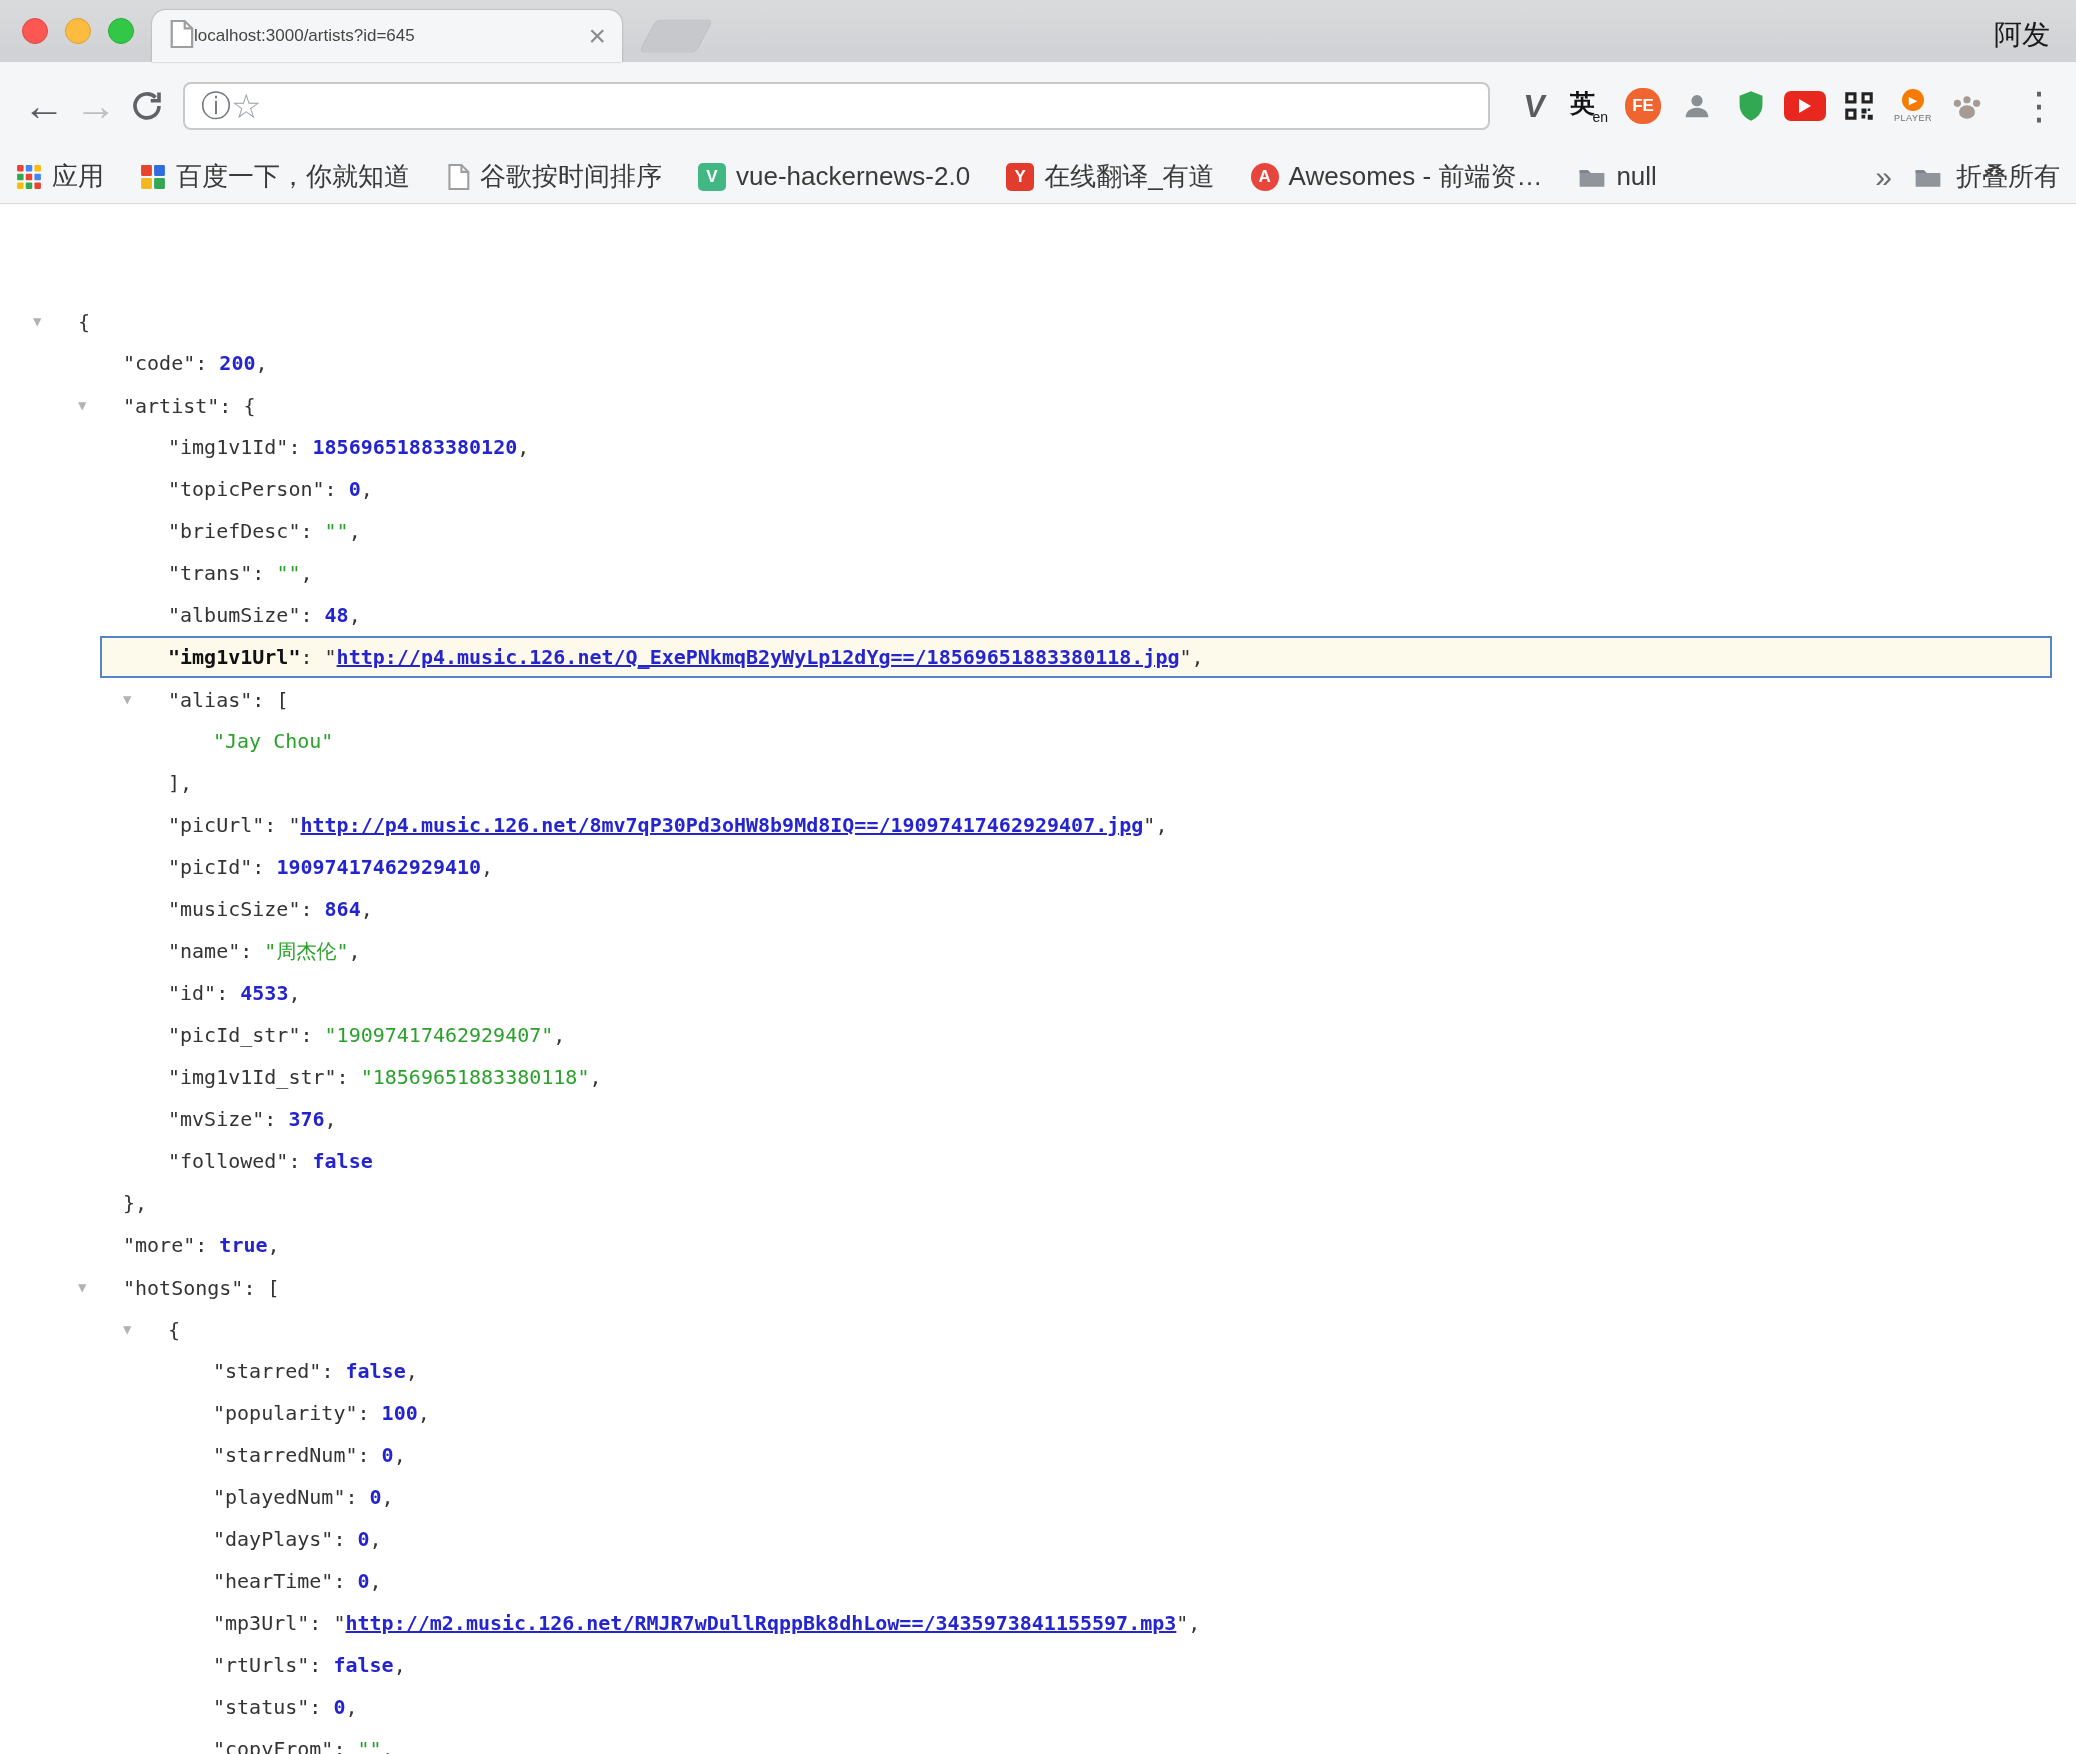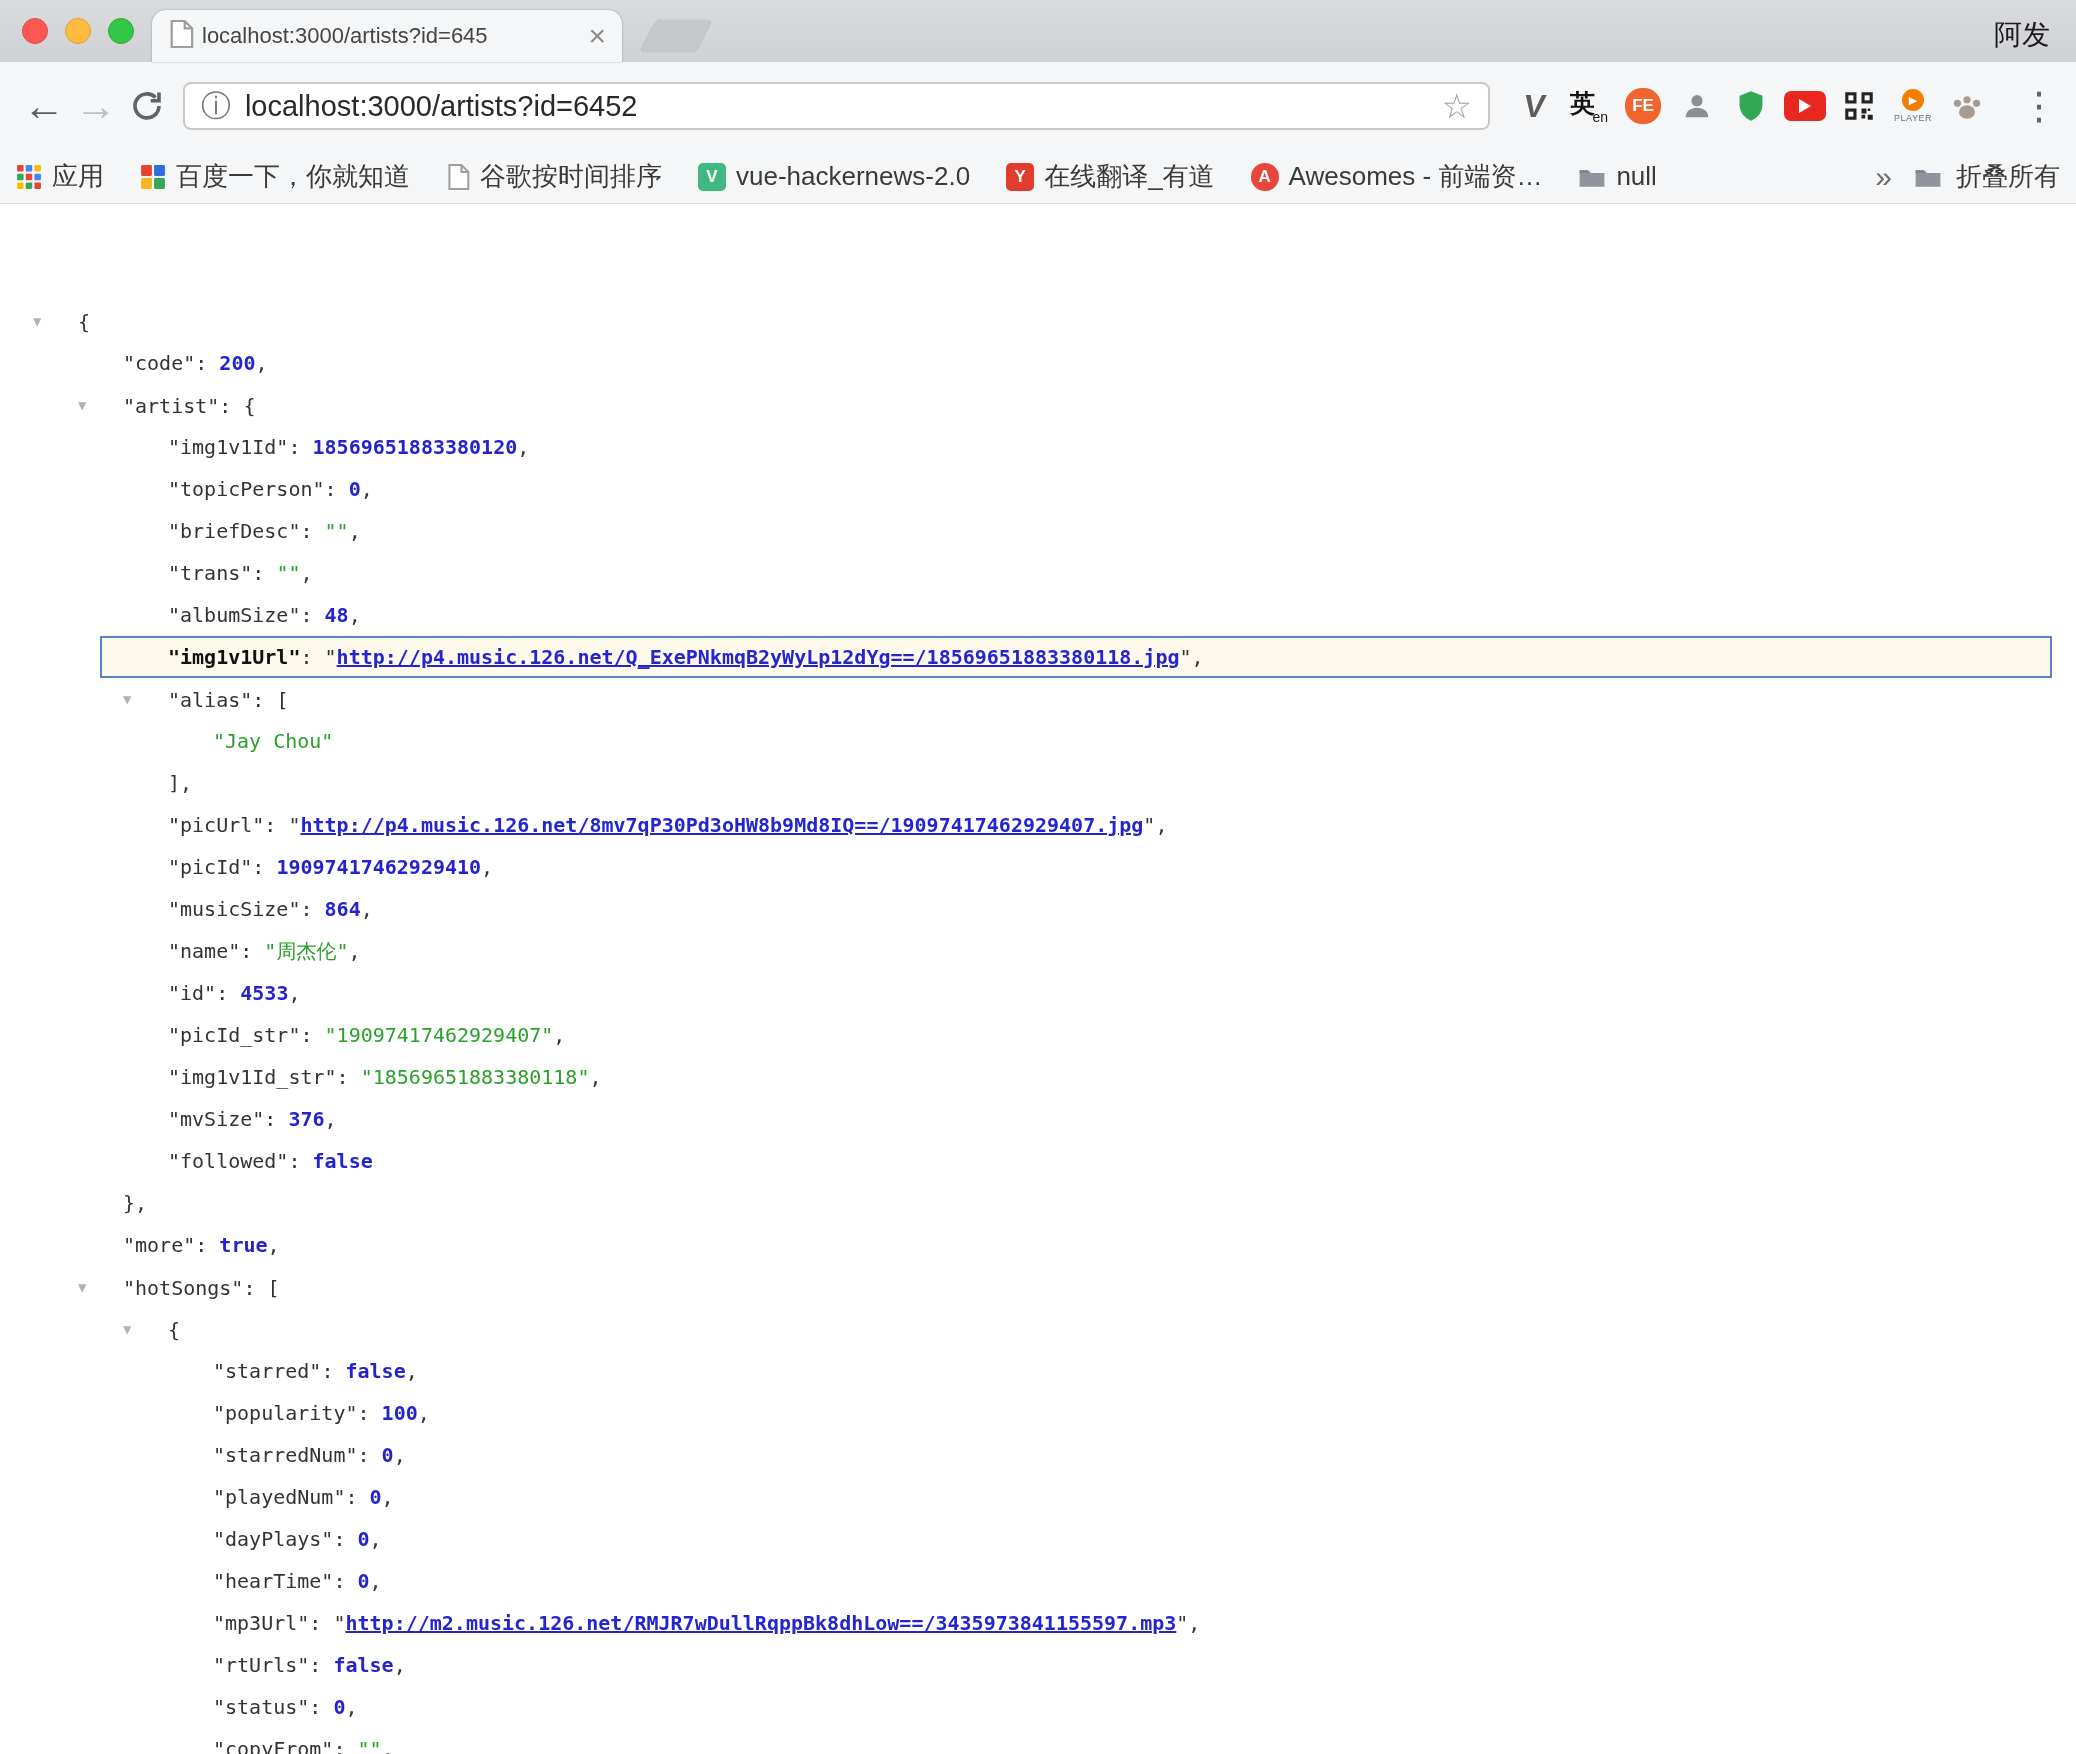--- a/index.html
+++ b/index.html
@@ -10,21 +10,21 @@
   .tabstrip { height:62px; background:linear-gradient(#d9dbdd,#cfd1d4);
     position:relative; display:flex; align-items:flex-end; }
   .traffic { position:absolute; left:22px; top:18px; display:flex; gap:17px; }
   .light { width:26px; height:26px; border-radius:50%; }
   .light.red { background:#fc5753; border:1px solid #df4744; }
   .light.yellow { background:#fdbc40; border:1px solid #de9f34; }
   .light.green { background:#33c748; border:1px solid #27aa35; }
   .tab { margin-left:152px; width:470px; height:52px; background:#f5f6f7;
     border-radius:14px 14px 0 0; display:flex; align-items:center;
     padding:0 16px; box-shadow:0 0 2px rgba(0,0,0,.35); }
-  .tab-title { font-size:22px; color:#454545; margin:0 8px; white-space:nowrap;
+  .tab-title { font-size:17px; color:#454545; margin:0 0; white-space:nowrap;
     overflow:hidden; max-width:340px; }
   .tab-close { color:#8b8b8b; font-size:30px; margin-left:auto; line-height:30px; }
   .newtab { width:56px; height:32px; background:#c6c8cb; transform:skewX(-28deg);
     border-radius:5px; margin-left:26px; margin-bottom:10px; box-shadow:0 0 1px rgba(0,0,0,.3); }
   .profile-name { position:absolute; right:26px; top:16px; font-size:28px; color:#1b1b1b; }
 
   
   .toolbar { height:88px; background:#f5f6f7; display:flex; align-items:center; padding:0 18px; }
   .nav-btn { width:52px; text-align:center; font-size:42px; line-height:52px; }
   .nav-btn.back { color:#5a5e63; }
@@ -121,21 +121,20 @@
   <div class="nav-btn back">←</div>
   <div class="nav-btn fwd">→</div>
   <div class="nav-btn reload">
     <svg width="36" height="36" viewBox="0 0 24 24" fill="none" stroke="#5f6368" stroke-width="2.4">
         <path d="M20 12a8 8 0 1 1-2.3-5.7"></path>
         <path d="M20 3v5.5h-5.5"></path>
       </svg>
   </div>
   <div class="omnibox">
     <span class="info-glyph">ⓘ</span>
-    <span class="url-text">localhost:3000/artists?id=6452</span>
     <span class="star-glyph">☆</span>
   </div>
   <div class="ext-area">
     <div class="ext">
         <span class="vimium-v">V</span>
       </div>
     <div class="ext">
       <div class="trans-box">
         <span class="trans-main">英</span>
         <span class="trans-sub">en</span>

